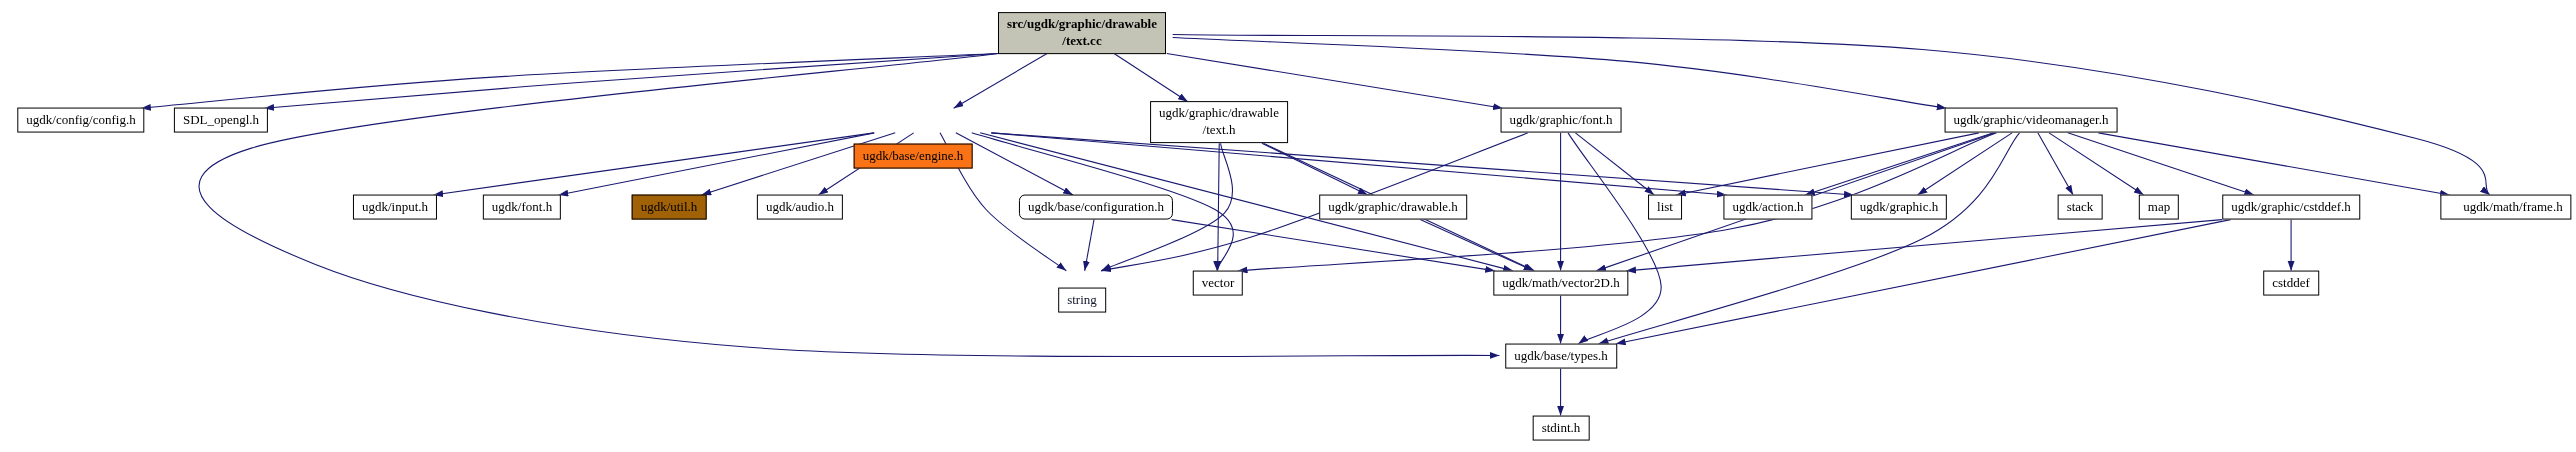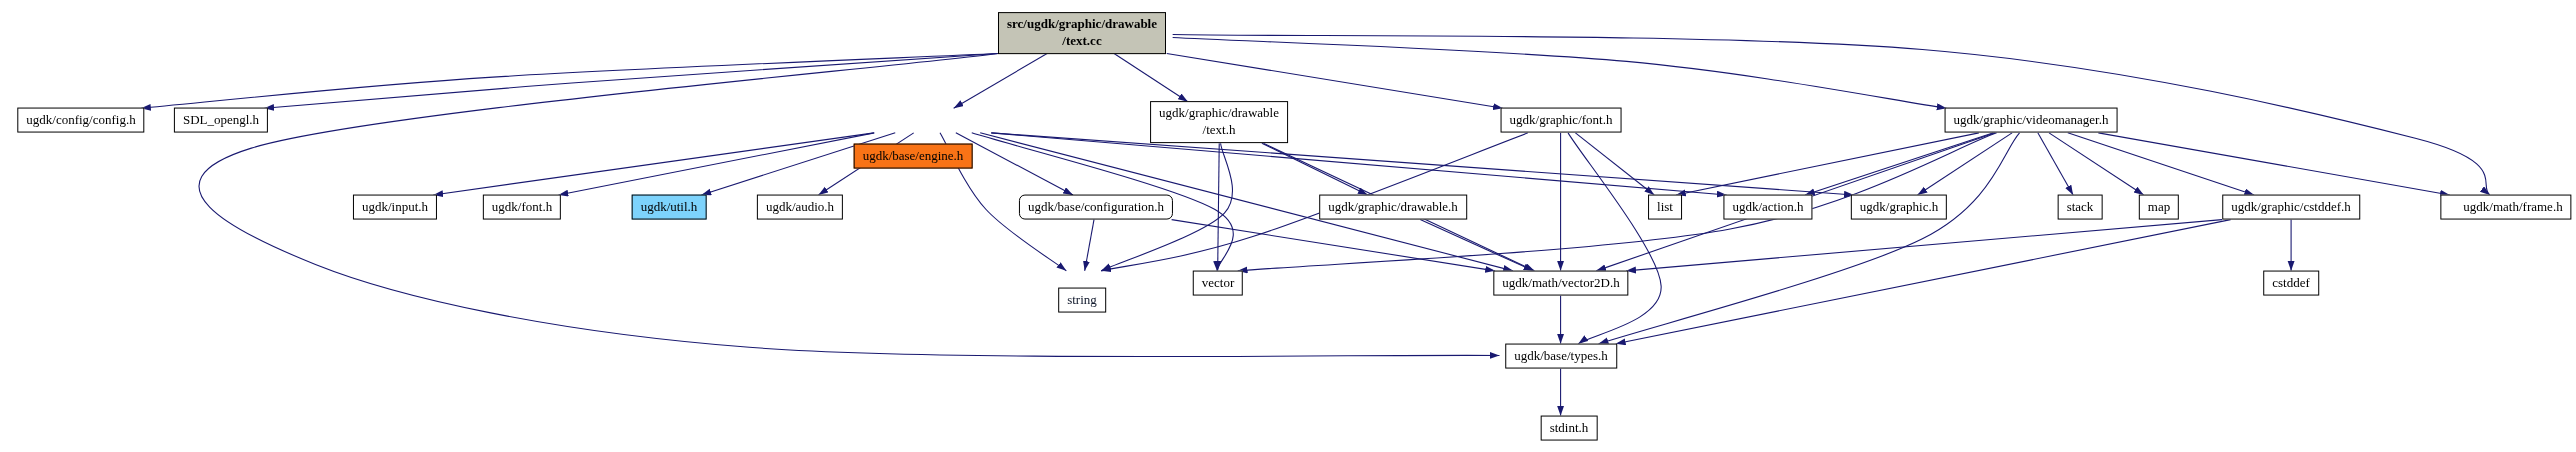--- a/index.html
+++ b/index.html
@@ -84,31 +84,31 @@
 /text.cc</div>
     <div class="node" style="left: 81px; top: 120px; background: rgb(255, 255, 255); border-color: rgb(0, 0, 0); color: rgb(0, 0, 0);">ugdk/config/config.h</div>
     <div class="node" style="left: 221px; top: 120px; background: rgb(255, 255, 255); border-color: rgb(0, 0, 0); color: rgb(0, 0, 0);">SDL_opengl.h</div>
     <div class="node" style="left: 913px; top: 120px; background: #f97316; border-color: rgb(0, 0, 0); color: rgb(0, 0, 0); margin-top: 36px;">ugdk/base/engine.h</div>
     <div class="node" style="left: 1219px; top: 122px; background: rgb(255, 255, 255); border-color: rgb(0, 0, 0); color: rgb(0, 0, 0);">ugdk/graphic/drawable
 /text.h</div>
     <div class="node" style="left: 1561px; top: 120px; background: rgb(255, 255, 255); border-color: rgb(0, 0, 0); color: rgb(0, 0, 0);">ugdk/graphic/font.h</div>
     <div class="node" style="left: 2031px; top: 120px; background: rgb(255, 255, 255); border-color: rgb(0, 0, 0); color: rgb(0, 0, 0);">ugdk/graphic/videomanager.h</div>
     <div class="node" style="left: 395px; top: 207px; background: rgb(255, 255, 255); border-color: rgb(0, 0, 0); color: rgb(0, 0, 0);">ugdk/input.h</div>
     <div class="node" style="left: 522px; top: 207px; background: rgb(255, 255, 255); border-color: rgb(0, 0, 0); color: rgb(0, 0, 0);">ugdk/font.h</div>
-    <div class="node" style="left: 669px; top: 207px; background: #7dd3fc; border-color: rgb(0, 0, 0); color: rgb(0, 0, 0);">ugdk/util.h</div>
+    <div class="node" style="left: 669px; top: 207px; background: #a16207; border-color: rgb(0, 0, 0); color: rgb(0, 0, 0);">ugdk/util.h</div>
     <div class="node" style="left: 800px; top: 207px; background: rgb(255, 255, 255); border-color: rgb(0, 0, 0); color: rgb(0, 0, 0);">ugdk/audio.h</div>
     <div class="node" style="left: 1096px; top: 207px; background: rgb(255, 255, 255); border-color: rgb(0, 0, 0); color: rgb(0, 0, 0); border-radius: 6px;">ugdk/base/configuration.h</div>
     <div class="node" style="left: 1393px; top: 207px; background: rgb(255, 255, 255); border-color: rgb(0, 0, 0); color: rgb(0, 0, 0);">ugdk/graphic/drawable.h</div>
     <div class="node" style="left: 1665px; top: 207px; background: rgb(255, 255, 255); border-color: rgb(0, 0, 0); color: rgb(0, 0, 0);">list</div>
     <div class="node" style="left: 1768px; top: 207px; background: rgb(255, 255, 255); border-color: rgb(0, 0, 0); color: rgb(0, 0, 0);">ugdk/action.h</div>
     <div class="node" style="left: 1899px; top: 207px; background: rgb(255, 255, 255); border-color: rgb(0, 0, 0); color: rgb(0, 0, 0);">ugdk/graphic.h</div>
     <div class="node" style="left: 2080px; top: 207px; background: rgb(255, 255, 255); border-color: rgb(0, 0, 0); color: rgb(0, 0, 0);">stack</div>
     <div class="node" style="left: 2159px; top: 207px; background: rgb(255, 255, 255); border-color: rgb(0, 0, 0); color: rgb(0, 0, 0);">map</div>
     <div class="node" style="left: 2291px; top: 207px; background: rgb(255, 255, 255); border-color: rgb(0, 0, 0); color: rgb(0, 0, 0);">ugdk/graphic/cstddef.h</div>
     <div class="node" style="left: 2506px; top: 207px; background: rgb(255, 255, 255); border-color: rgb(0, 0, 0); color: rgb(0, 0, 0); padding-left: 22px;">ugdk/math/frame.h</div>
     <div class="node" style="left: 1082px; top: 300px; background: rgb(255, 255, 255); border-color: rgb(0, 0, 0); color: #0f172a;">string</div>
     <div class="node" style="left: 1218px; top: 283px; background: rgb(255, 255, 255); border-color: rgb(0, 0, 0); color: rgb(0, 0, 0);">vector</div>
     <div class="node" style="left: 1561px; top: 283px; background: rgb(255, 255, 255); border-color: rgb(0, 0, 0); color: rgb(0, 0, 0);">ugdk/math/vector2D.h</div>
     <div class="node" style="left: 2291px; top: 283px; background: rgb(255, 255, 255); border-color: rgb(0, 0, 0); color: rgb(0, 0, 0);">cstddef</div>
     <div class="node" style="left: 1561px; top: 356px; background: rgb(255, 255, 255); border-color: rgb(0, 0, 0); color: rgb(0, 0, 0);">ugdk/base/types.h</div>
-    <div class="node" style="left: 1561px; top: 428px; background: rgb(255, 255, 255); border-color: rgb(0, 0, 0); color: rgb(0, 0, 0); margin-left: 8px;">stdint.h</div>
+    <div class="node" style="left: 1561px; top: 428px; background: rgb(255, 255, 255); border-color: rgb(0, 0, 0); color: rgb(0, 0, 0);">stdint.h</div>
   </div>
 
 
 </body></html>

